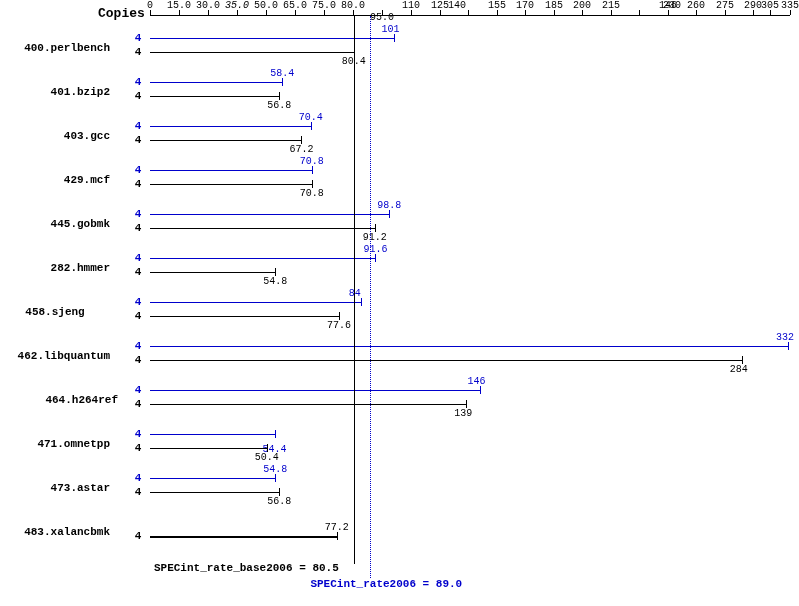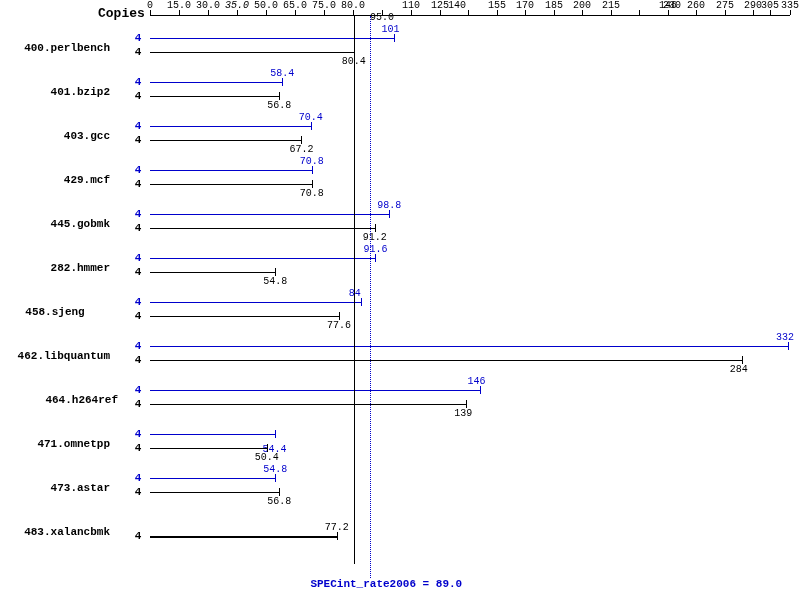--- a/index.html
+++ b/index.html
@@ -182,14 +182,15 @@
       <div class="bar-tick black" style="left: 279.147px; top: 488px;"></div>
       <div class="val-label" style="left: 267.147px; top: 496px;">56.8</div>
       <div class="bench-name" style="left: 0px; top: 526px;">483.xalancbmk</div>
       <div class="copies-val" style="left: 128px; top: 530px;">4</div>
       <div class="bar thick" style="left: 150px; top: 536px; width: 186.76px;"></div>
       <div class="bar-tick black" style="left: 336.76px; top: 532px;"></div>
       <div class="val-label" style="left: 324.76px; top: 522px;">77.2</div>
     </div>
   <div class="marker-line marker-solid" style="top: 16px; height: 548px; left: 353.967px;"></div>
   <div class="marker-line marker-dashed" style="top: 16px; height: 562px; left: 370.4px;"></div>
+  <div class="footer-label" style="top: 562px; left: 153.967px;">SPECint_rate_base2006 = 80.5</div>
   <div class="footer-label" style="top: 578px; color: rgb(0, 0, 204); left: 310.4px;">SPECint_rate2006 = 89.0</div>
 </div>
 
 </body></html>

